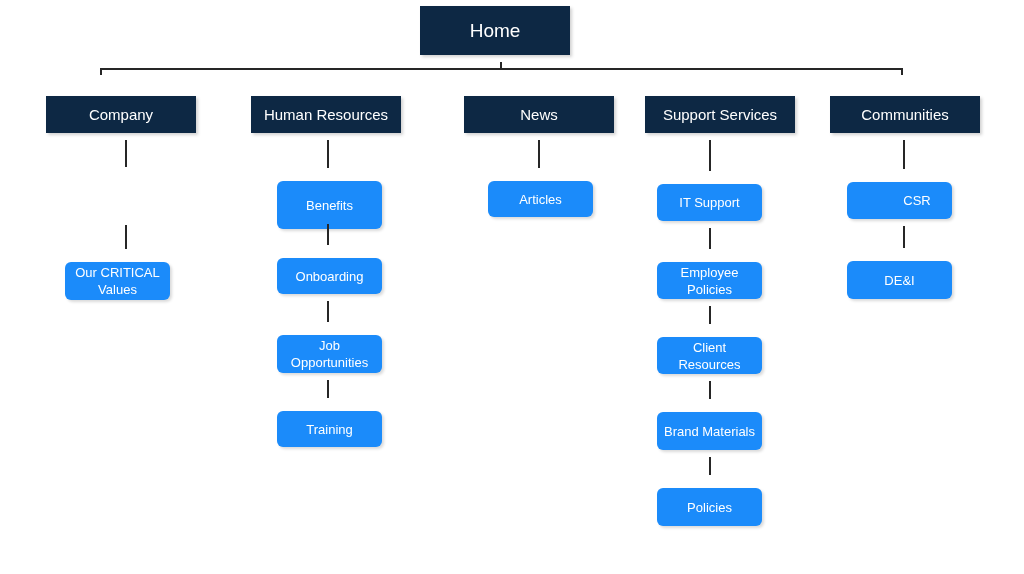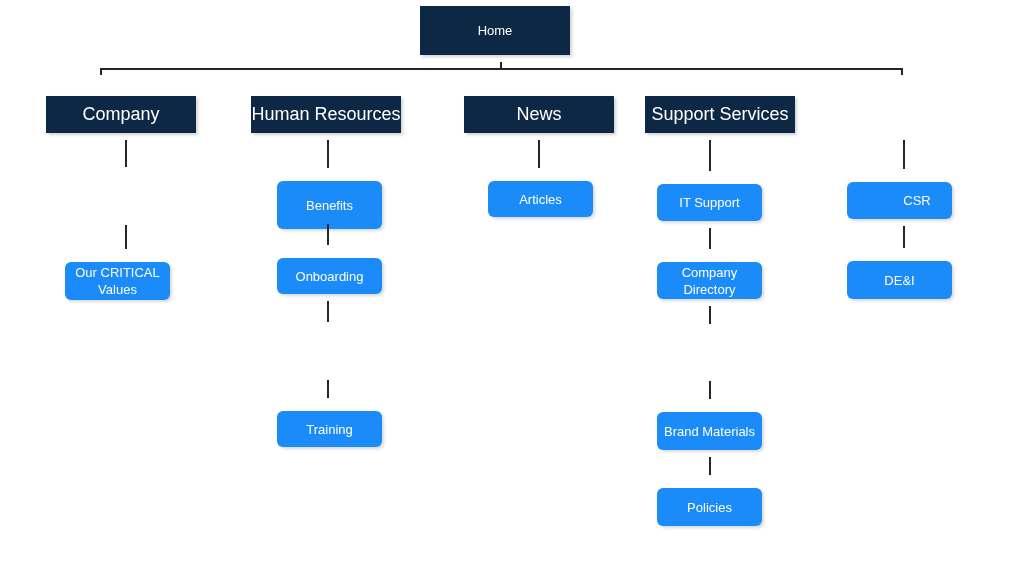--- a/index.html
+++ b/index.html
@@ -21,29 +21,29 @@
     align-items: center;
     justify-content: center;
     text-align: center;
     color: var(--text, #ffffff);
     box-sizing: border-box;
   }
   .root {
     width: 150px;
     height: 49px;
     background: var(--root-bg, #0d2844);
-    font-size: 13px;
+    font-size: 19px;
     box-shadow: 2px 2px 3px rgba(0,0,0,0.18);
   }
   .hdr {
     width: 150px;
     height: 37px;
     top: 96px;
     background: var(--category-bg, #0d2844);
-    font-size: 18px;
+    font-size: 15px;
     box-shadow: 2px 2px 3px rgba(0,0,0,0.18);
   }
   .node {
     width: 105px;
     background: var(--node-bg, #1b8bfa);
     font-size: 13px;
     line-height: 17px;
     border-radius: 6px;
     padding: 2px 4px;
     box-shadow: 2px 2px 3px rgba(0,0,0,0.15);
@@ -75,36 +75,39 @@
   <div class="vline" style="left:125px; top:140px; height:27px;"></div>
   <div class="vline" style="left:125px; top:225px; height:24px;"></div>
   <div class="box node" style="left:65px; top:262px; height:38px;">Our CRITICAL Values</div>
 
   <div class="box hdr" style="left:251px;">Human Resources</div>
   <div class="vline" style="left:327px; top:140px; height:28px;"></div>
   <div class="box node" style="left:277px; top:181px; height:48px;">Benefits</div>
   <div class="vline" style="left:327px; top:224px; height:21px;"></div>
   <div class="box node" style="left:277px; top:258px; height:36px;">Onboarding</div>
   <div class="vline" style="left:327px; top:301px; height:21px;"></div>
+  <div class="box node" style="left:277px; top:335px; height:38px;">Job Opportunities</div>
   <div class="vline" style="left:327px; top:380px; height:18px;"></div>
   <div class="box node" style="left:277px; top:411px; height:36px;">Training</div>
 
   <div class="box hdr" style="left:464px;">News</div>
   <div class="vline" style="left:538px; top:140px; height:28px;"></div>
   <div class="box node" style="left:488px; top:181px; height:36px;">Articles</div>
 
   <div class="box hdr" style="left:645px;">Support Services</div>
   <div class="vline" style="left:709px; top:140px; height:31px;"></div>
   <div class="box node" style="left:657px; top:184px; height:37px;">IT Support</div>
   <div class="vline" style="left:709px; top:228px; height:21px;"></div>
-  <div class="box node" style="left:657px; top:262px; height:37px;">Company Directory</div>
+  <div class="box node" style="left:657px; top:262px; height:37px;">Employee Policies</div>
   <div class="vline" style="left:709px; top:306px; height:18px;"></div>
+  <div class="box node" style="left:657px; top:337px; height:37px;">Client Resources</div>
   <div class="vline" style="left:709px; top:381px; height:18px;"></div>
   <div class="box node" style="left:657px; top:412px; height:38px;">Brand Materials</div>
   <div class="vline" style="left:709px; top:457px; height:18px;"></div>
   <div class="box node" style="left:657px; top:488px; height:38px;">Policies</div>
 
+  <div class="box hdr" style="left:830px;">Communities</div>
   <div class="vline" style="left:903px; top:140px; height:29px;"></div>
   <div class="box node" style="left:847px; top:182px; height:37px;padding-left:39px;">CSR</div>
   <div class="vline" style="left:903px; top:226px; height:22px;"></div>
   <div class="box node" style="left:847px; top:261px; height:38px;">DE&amp;I</div>
 
 </div>
 
 </body></html>

